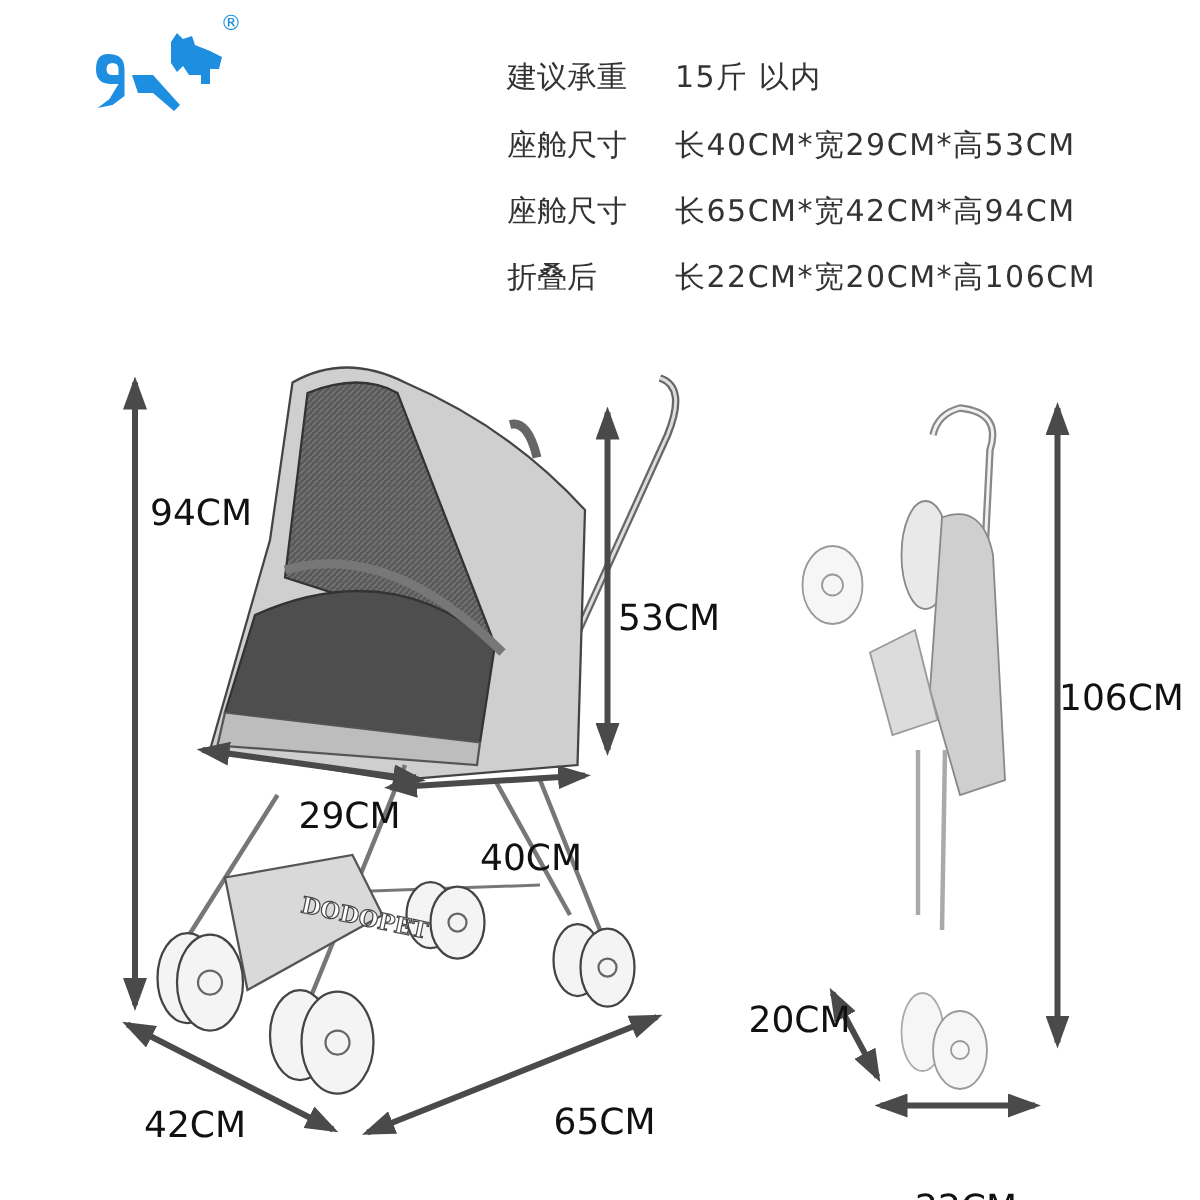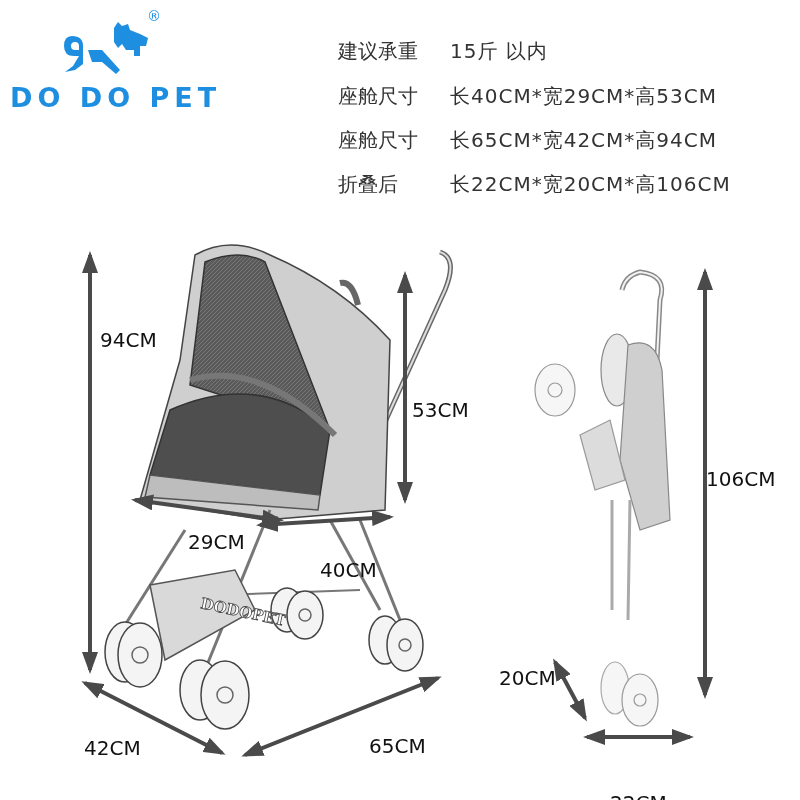--- a/index.html
+++ b/index.html
@@ -5,37 +5,36 @@
     html, body { margin: 0; padding: 0; background: #ffffff; }
     body { width: 800px; height: 800px; position: relative; overflow: hidden; font-family: "DejaVu Sans", sans-serif; color: #222; }
     .abs { position: absolute; }
     .logo-wrap { left: 10px; top: 8px; width: 200px; height: 105px; }
     .logo-text { position: absolute; left: 0; top: 74px; width: 200px; font-family: "DejaVu Sans", sans-serif; font-weight: bold; font-size: 27px; letter-spacing: 5px; color: #1e8fe0; white-space: nowrap; }
     .reg { position: absolute; left: 137px; top: 0; font-size: 14px; color: #1e8fe0; }
     .spec-table { left: 338px; top: 38px; }
     .spec-row { position: absolute; left: 0; height: 30px; white-space: nowrap; font-size: 20px; color: #333; }
     .spec-label { position: absolute; left: 0; width: 110px; }
     .spec-value { position: absolute; left: 112px; letter-spacing: 1px; }
-    .dim { position: absolute; font-size: 20px; color: #111; white-space: nowrap; font-family: "DejaVu Sans", sans-serif; }
+    .dim { position: absolute; font-size: 24px; color: #111; white-space: nowrap; font-family: "DejaVu Sans", sans-serif; }
     svg { position: absolute; left: 0; top: 0; }
   </style>
 </head>
 <body>
 
 <div class="abs logo-wrap">
   <svg width="200" height="80" viewBox="0 0 200 80">
 
     <g fill="#1e8fe0">
       <path d="M62 28 q-8 0 -8 10 q0 10 10 10 l6 0 l0 -6 l-5 0 q-4 0 -4 -4 q0 -4 4 -4 q4 0 4 4 l0 10 l-6 10 l-8 6 l10 -2 l8 -6 l0 -18 q0 -10 -11 -10 z"></path>
       <path d="M78 42 l14 0 l18 20 l-4 4 l-14 -12 l-10 0 z"></path>
       <path d="M104 20 l4 -6 l4 4 l6 -2 l2 6 l10 4 l8 4 l-2 8 l-6 0 l0 10 l-6 0 l0 -6 l-8 0 l-4 -6 l-4 4 l-4 -6 z"></path>
     </g>
   </svg>
   <span class="reg">®</span>
-  <div class="logo-text">DO DO PET</div>
 </div>
 
 <div class="abs spec-table">
   <div class="spec-row" style="top:0px">
     <span class="spec-label">建议承重</span>
     <span class="spec-value">15斤 以内</span>
   </div>
   <div class="spec-row" style="top:45px">
     <span class="spec-label">座舱尺寸</span>
     <span class="spec-value">长40CM*宽29CM*高53CM</span>
@@ -126,19 +125,19 @@
     <line x1="85" y1="683" x2="222" y2="753" marker-start="url(#ahL)" marker-end="url(#ahL)"></line>
     <line x1="245" y1="755" x2="438" y2="678" marker-start="url(#ahL)" marker-end="url(#ahL)"></line>
     <line x1="705" y1="272" x2="705" y2="695" marker-start="url(#ahL)" marker-end="url(#ahL)"></line>
     <line x1="555" y1="662" x2="585" y2="718" marker-start="url(#ahL)" marker-end="url(#ahL)"></line>
     <line x1="587" y1="737" x2="690" y2="737" marker-start="url(#ahL)" marker-end="url(#ahL)"></line>
   </g>
 </svg>
 
 <div class="dim" style="left:100px; top:328px;">94CM</div>
 <div class="dim" style="left:412px; top:398px;">53CM</div>
-<div class="dim" style="left:188px; top:530px;">29CM</div>
+<div class="dim" style="left:199px; top:530px;">29CM</div>
 <div class="dim" style="left:320px; top:558px;">40CM</div>
-<div class="dim" style="left:84px; top:736px;text-align:right;">42CM</div>
+<div class="dim" style="left:96px; top:736px;text-align:right;">42CM</div>
 <div class="dim" style="left:335px; top:734px;margin-left:34px;">65CM</div>
-<div class="dim" style="left:706px; top:467px;">106CM</div>
+<div class="dim" style="left:706px; top:451px;">106CM</div>
 <div class="dim" style="left:499px; top:666px;">20CM</div>
 <div class="dim" style="left:610px; top:756px;margin-top:35px;">22CM</div>
 
 </body></html>

